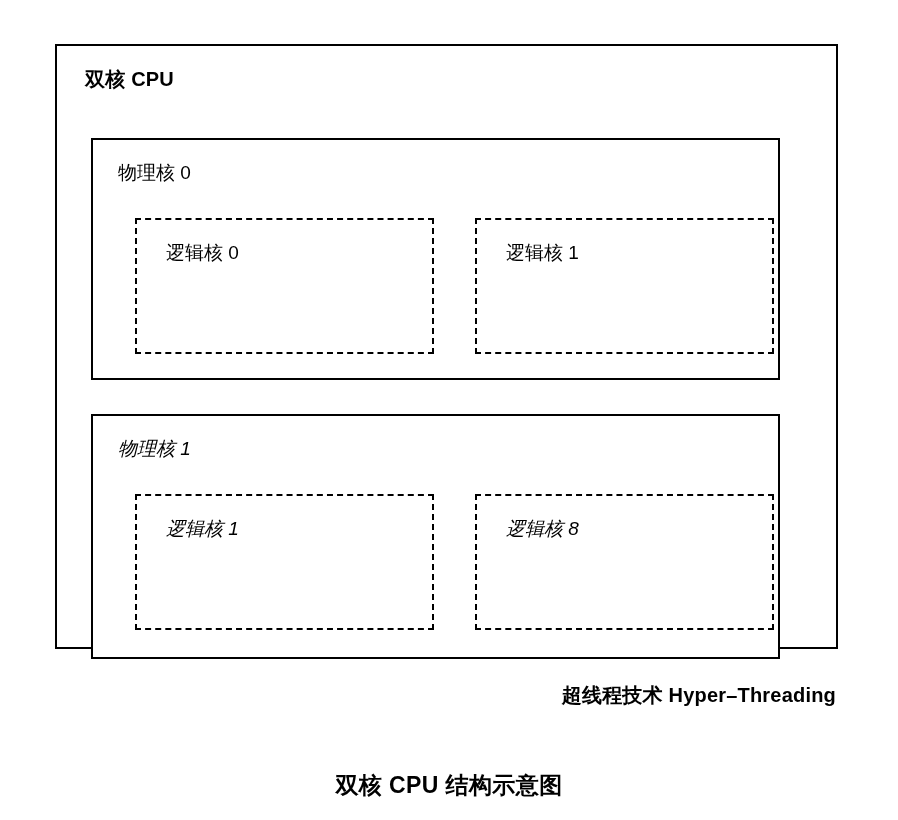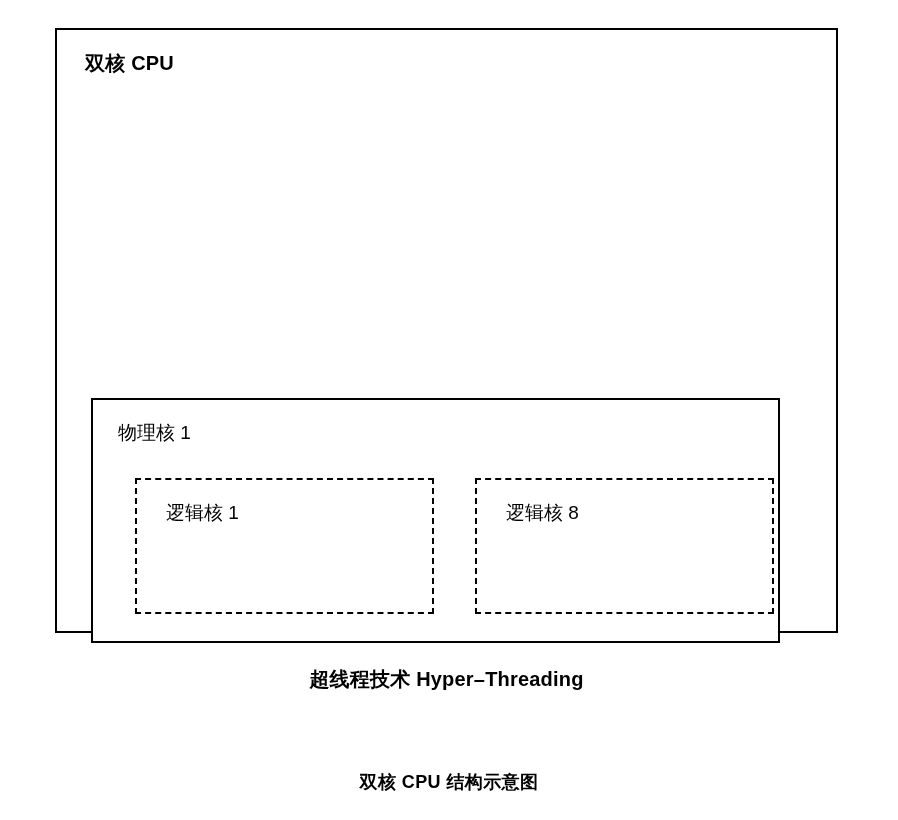--- a/index.html
+++ b/index.html
@@ -21,21 +21,21 @@
     width: 898px;
     height: 820px;
     overflow: hidden;
     background: #ffffff;
   }
 
   
   .cpu-box {
     position: absolute;
     left: 55px;
-    top: 28px;
+    top: 44px;
     width: 783px;
     height: 605px;
     box-sizing: border-box;
     border: 2px solid #000000;
     background: #ffffff;
     padding-left: 28px;
   }
 
   .cpu-title {
     position: absolute;
@@ -50,21 +50,21 @@
   
   .phys-core {
     position: absolute;
     left: 34px;
     width: 689px;
     box-sizing: border-box;
     border: 2px solid #000000;
     background: #ffffff;
   }
   .phys-core.core-0 { top: 92px;  height: 242px; }
-  .phys-core.core-1 { top: 368px; height: 245px; }
+  .phys-core.core-1 { top: 368px; height: 245px; font-style: italic; }
 
   .phys-core-label {
     position: absolute;
     left: 25px;
     top: 20px;
     font-size: 19px;
     font-weight: 400;
     white-space: nowrap;
   }
 
@@ -89,47 +89,58 @@
     font-weight: 400;
     white-space: nowrap;
   }
 
   
   .ht-label {
     position: absolute;
     left: 0;
     right: 0;
     top: 636px;
-    text-align: center;
+    text-align: right;
     font-size: 20px;
     font-weight: 700;
     letter-spacing: 0.2px;
   }
 
   
   .figure-caption {
     position: absolute;
     left: 0;
     right: 0;
     top: 770px;
     text-align: center;
-    font-size: 18px;
+    font-size: 23px;
     font-weight: 700;
     letter-spacing: 0.4px;
   }
 </style>
 </head>
 <body>
 
 <div class="canvas">
 
   <div class="cpu-box">
 
     <div class="cpu-title">双核 CPU</div>
 
+    <div class="phys-core core-0">
+      <div class="phys-core-label">物理核 0</div>
+
+      <div class="logic-core slot-left">
+        <div class="logic-core-label">逻辑核 0</div>
+      </div>
+
+      <div class="logic-core slot-right">
+        <div class="logic-core-label">逻辑核 1</div>
+      </div>
+    </div>
 
     <div class="phys-core core-1">
       <div class="phys-core-label">物理核 1</div>
 
       <div class="logic-core slot-left">
         <div class="logic-core-label">逻辑核 1</div>
       </div>
 
       <div class="logic-core slot-right">
         <div class="logic-core-label">逻辑核 8</div>

